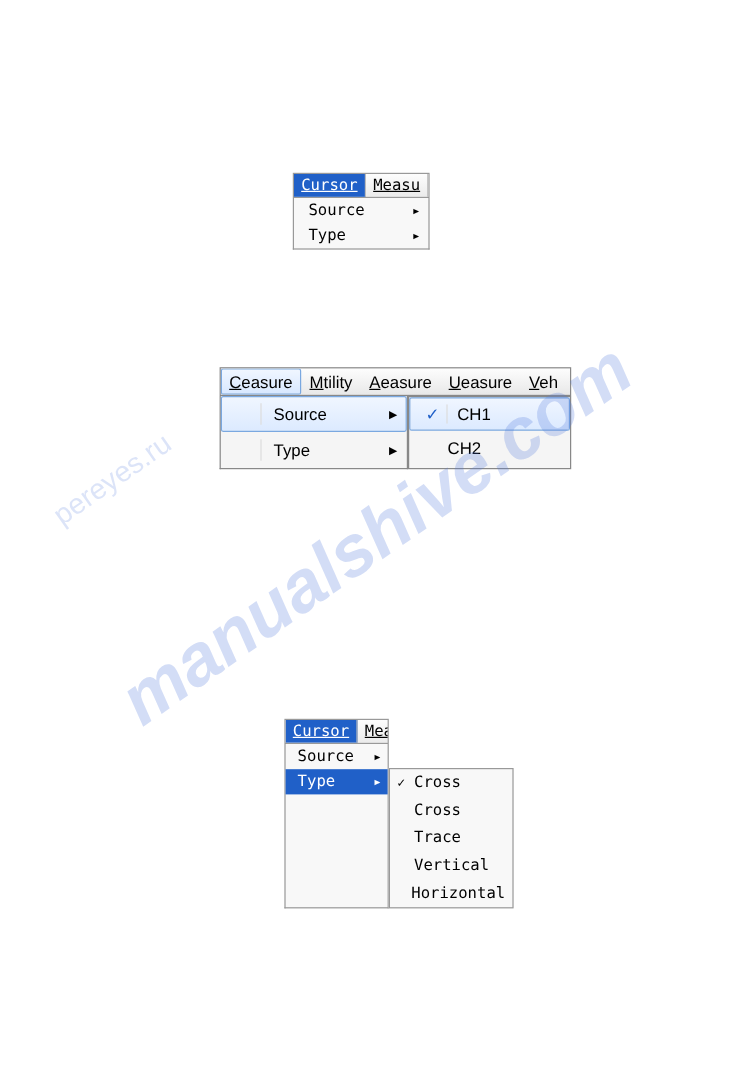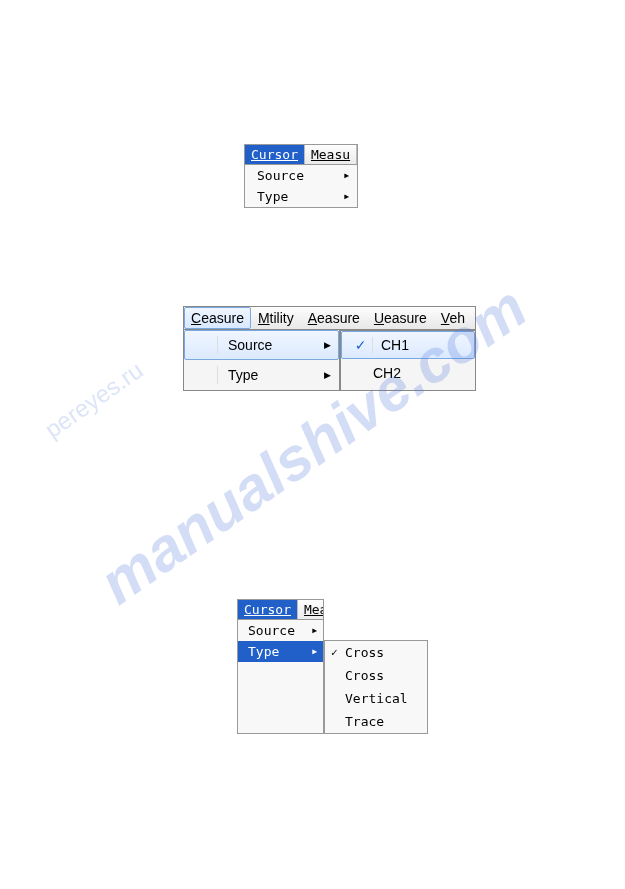--- a/index.html
+++ b/index.html
@@ -304,21 +304,25 @@
       <div class="sitem">
           <span class="check">✓</span>
           <span>Cross</span>
         </div>
       <div class="sitem">
           <span class="check"></span>
           <span>Cross</span>
         </div>
       <div class="sitem">
           <span class="check"></span>
+          <span>Trace</span>
+        </div>
+      <div class="sitem">
+          <span class="check"></span>
           <span>Vertical</span>
         </div>
       <div class="sitem">
           <span class="check"></span>
-          <span>Trace</span>
+          <span>Horizontal</span>
         </div>
     </div>
   </div>
 </div>
 
 </body></html>

